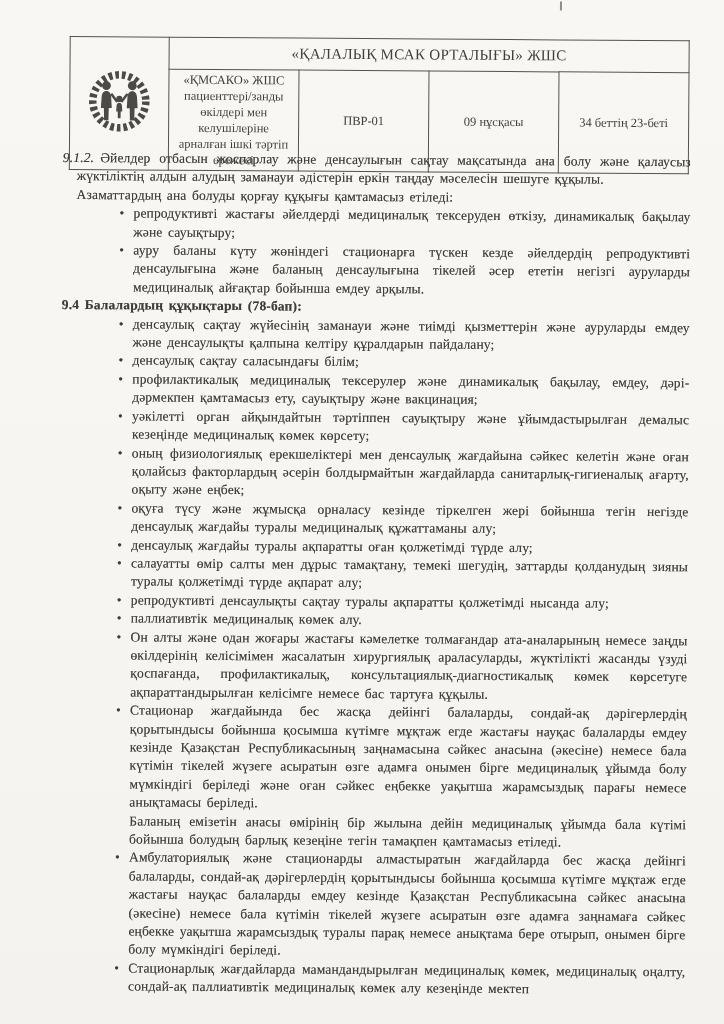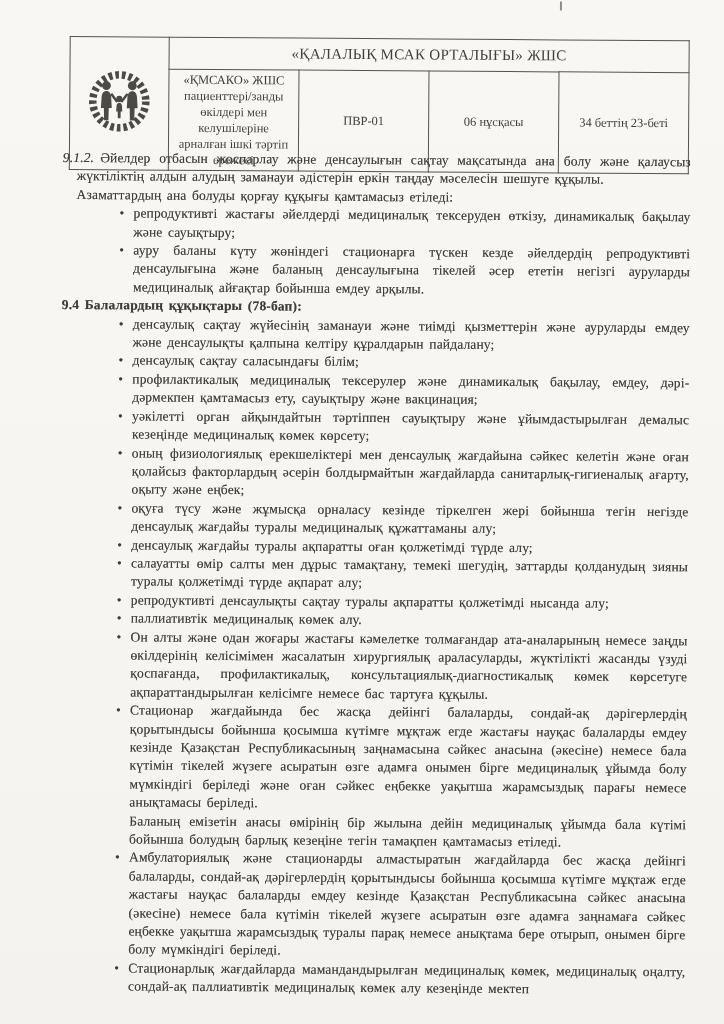--- a/index.html
+++ b/index.html
@@ -86,21 +86,21 @@
               </g>
             </svg>
           </span>
         </div>
       </td>
       <td colspan="4">«ҚАЛАЛЫҚ МСАК ОРТАЛЫҒЫ» ЖШС</td>
     </tr>
     <tr class="r-sub">
       <td class="c-desc">«ҚМСАКО» ЖШС пациенттері/занды өкілдері мен келушілеріне арналған ішкі тәртіп ережесі</td>
       <td class="c-code">ПВР-01</td>
-      <td class="c-ver">06 нұсқасы</td>
+      <td class="c-ver">09 нұсқасы</td>
       <td class="c-page">34 беттің 23-беті</td>
     </tr>
   </tbody>
     </table>
 
   <div class="doc-body">
 
     <p class="hang"><span class="num">9.1.2.</span><span>Әйелдер отбасын жоспарлау және денсаулығын сақтау мақсатында ана болу және қалаусыз жүктіліктің алдын алудың заманауи әдістерін еркін таңдау мәселесін шешуге құқылы.</span></p>
 
     <p class="intro">Азаматтардың ана болуды қорғау құқығы қамтамасыз етіледі:</p>

